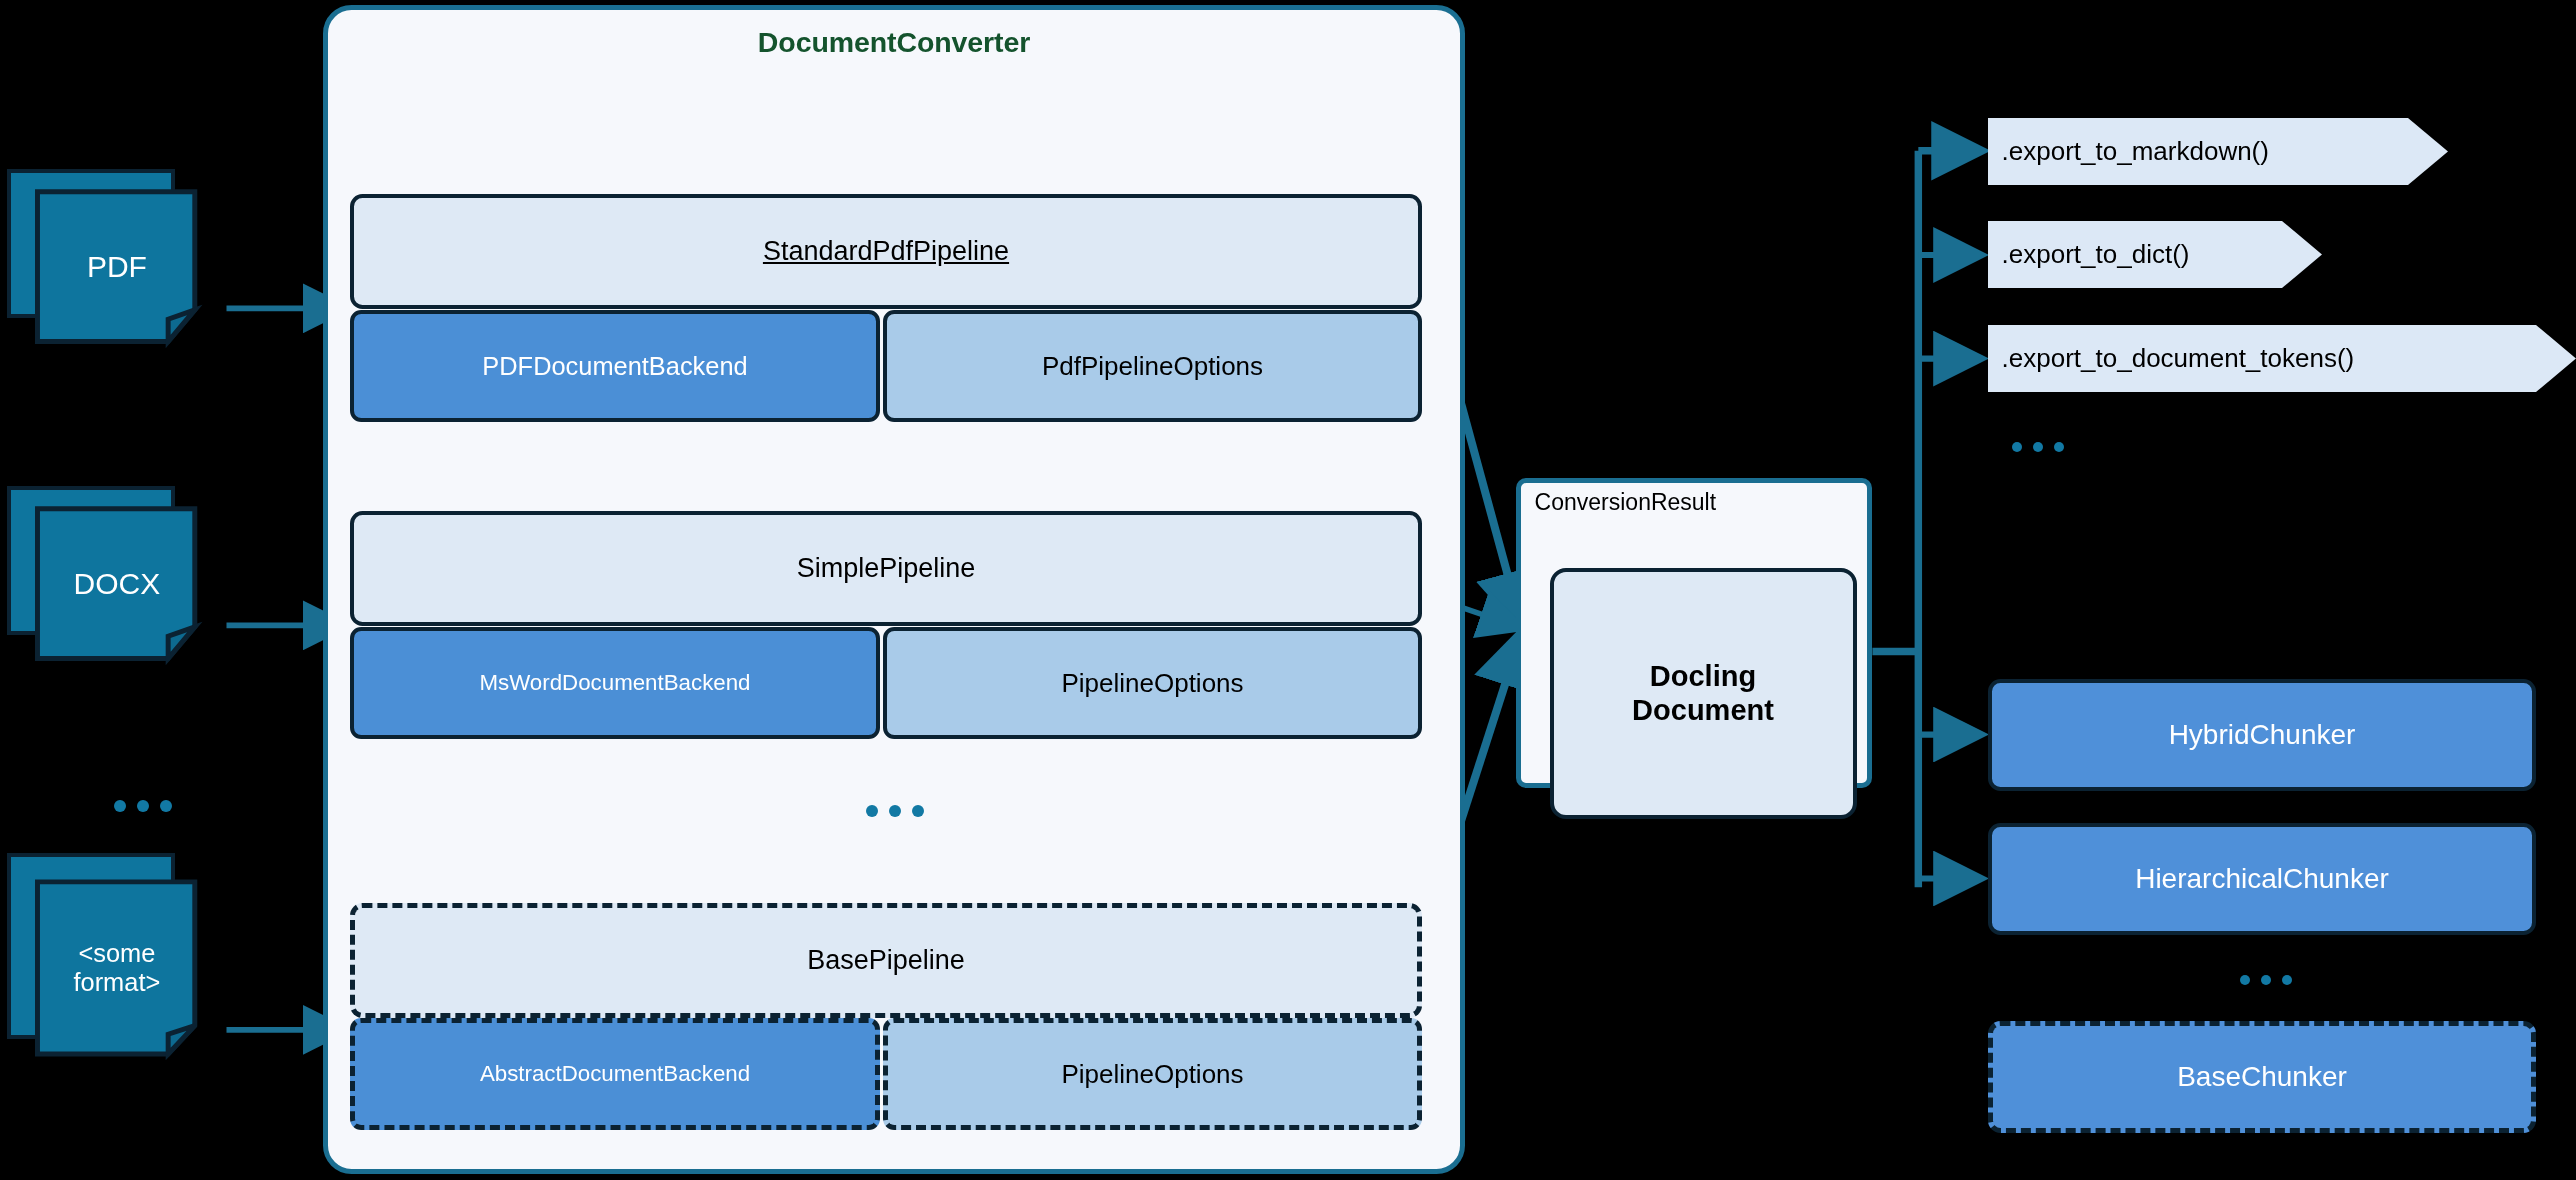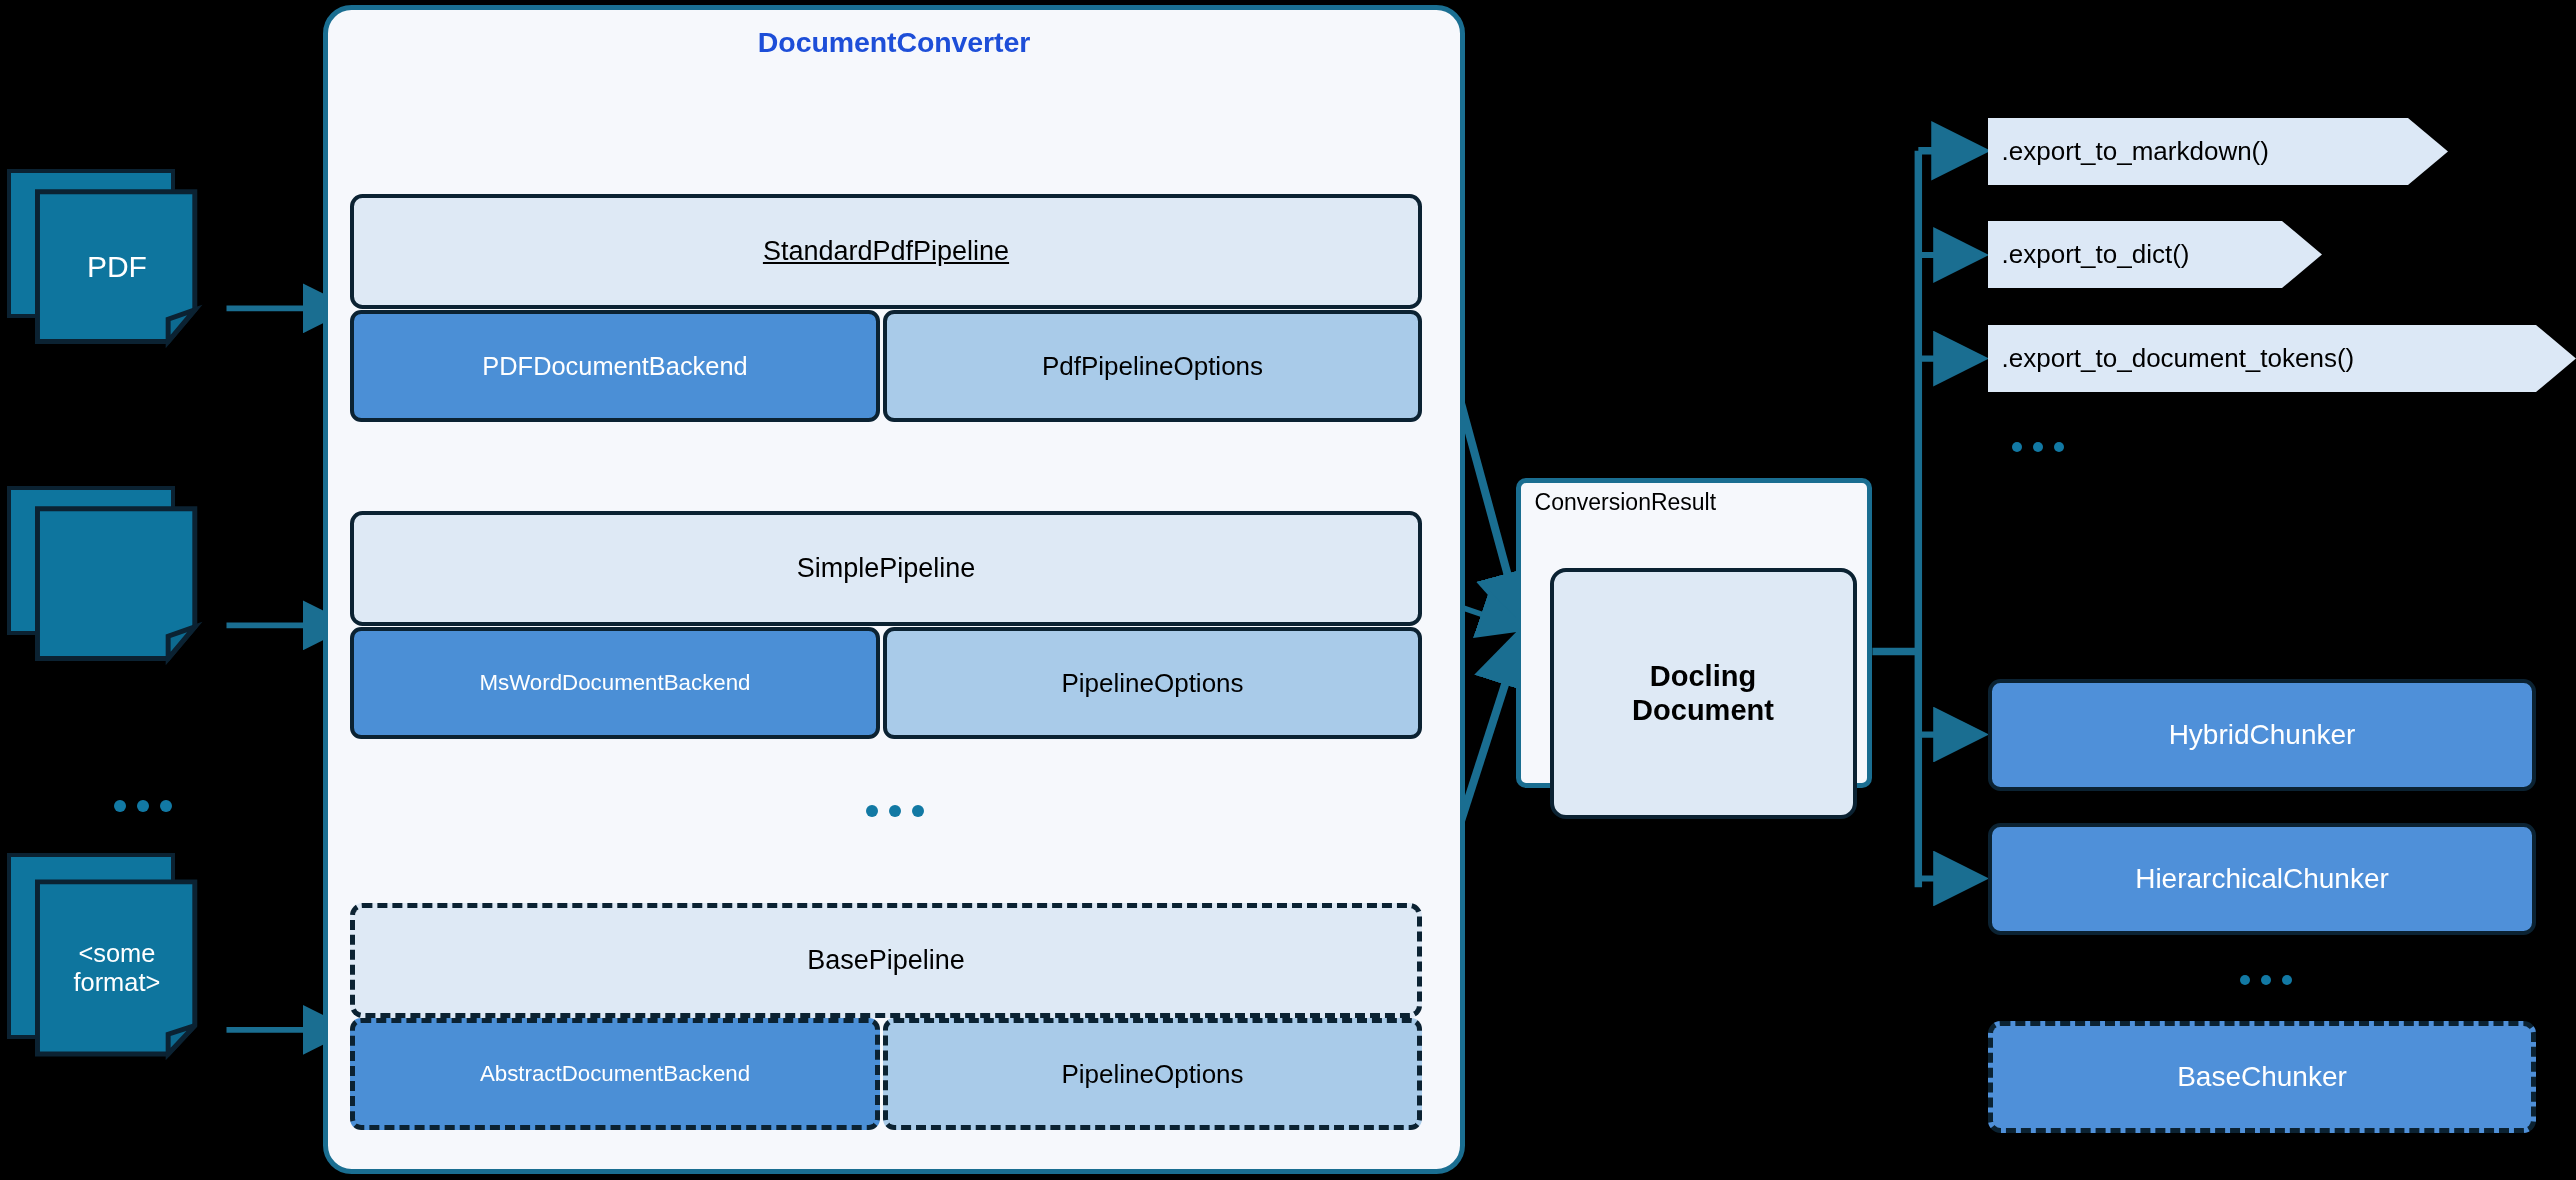--- a/index.html
+++ b/index.html
@@ -34,21 +34,21 @@
   .dots.sm i{width:10px;height:10px;}
 
   
   #converter{
     background:#F6F8FC;
     border:5px solid #1A6E91;
     border-radius:28.5px;
   }
   #converter-title{
     position:absolute;left:0;right:0;top:16px;
-    text-align:center;font-weight:bold;color:#1d4ed8;
+    text-align:center;font-weight:bold;color:#14532d;
     font-size:28.5px;letter-spacing:-0.1px;
   }
 
   
   .pipe-head{
     background:#DEE9F5;
     border:4.3px solid #0B2232;
     border-radius:12.4px;
     display:flex;align-items:center;justify-content:center;
     color:#000;font-size:27px;
@@ -154,20 +154,21 @@
     </svg>
     <div class="doc-label" style="left:28px;top:20px;width:163px;height:155px;font-size:30px;">PDF</div>
   </div>
 
   <div class="doc-icon" style="left:7.4px;top:486px;width:220px;height:175px;">
     <div class="doc-back" style="left:0;top:0;width:168px;height:149px;"></div>
     <svg class="doc-front-svg" width="192" height="175" style="left:28px;top:20px;" viewBox="0 0 310 282">
       <path d="M4,4 H258 L258,195 L215,246 L4,246 Z" fill="#0E759E" stroke="#0B2232" stroke-width="8" stroke-linejoin="miter"></path>
       <path d="M258,195 L215,210 L215,246 Z" fill="#0D6A90" stroke="#0B2232" stroke-width="8" stroke-linejoin="miter"></path>
     </svg>
+    <div class="doc-label" style="left:28px;top:20px;width:163px;height:155px;font-size:30px;">DOCX</div>
   </div>
 
   <div class="dots" style="left:114px;top:800px;">
     <i></i>
     <i></i>
     <i></i>
   </div>
 
   <div class="doc-icon" style="left:7.4px;top:853px;width:220px;height:199px;">
     <div class="doc-back" style="left:0;top:0;width:168px;height:186px;"></div>

